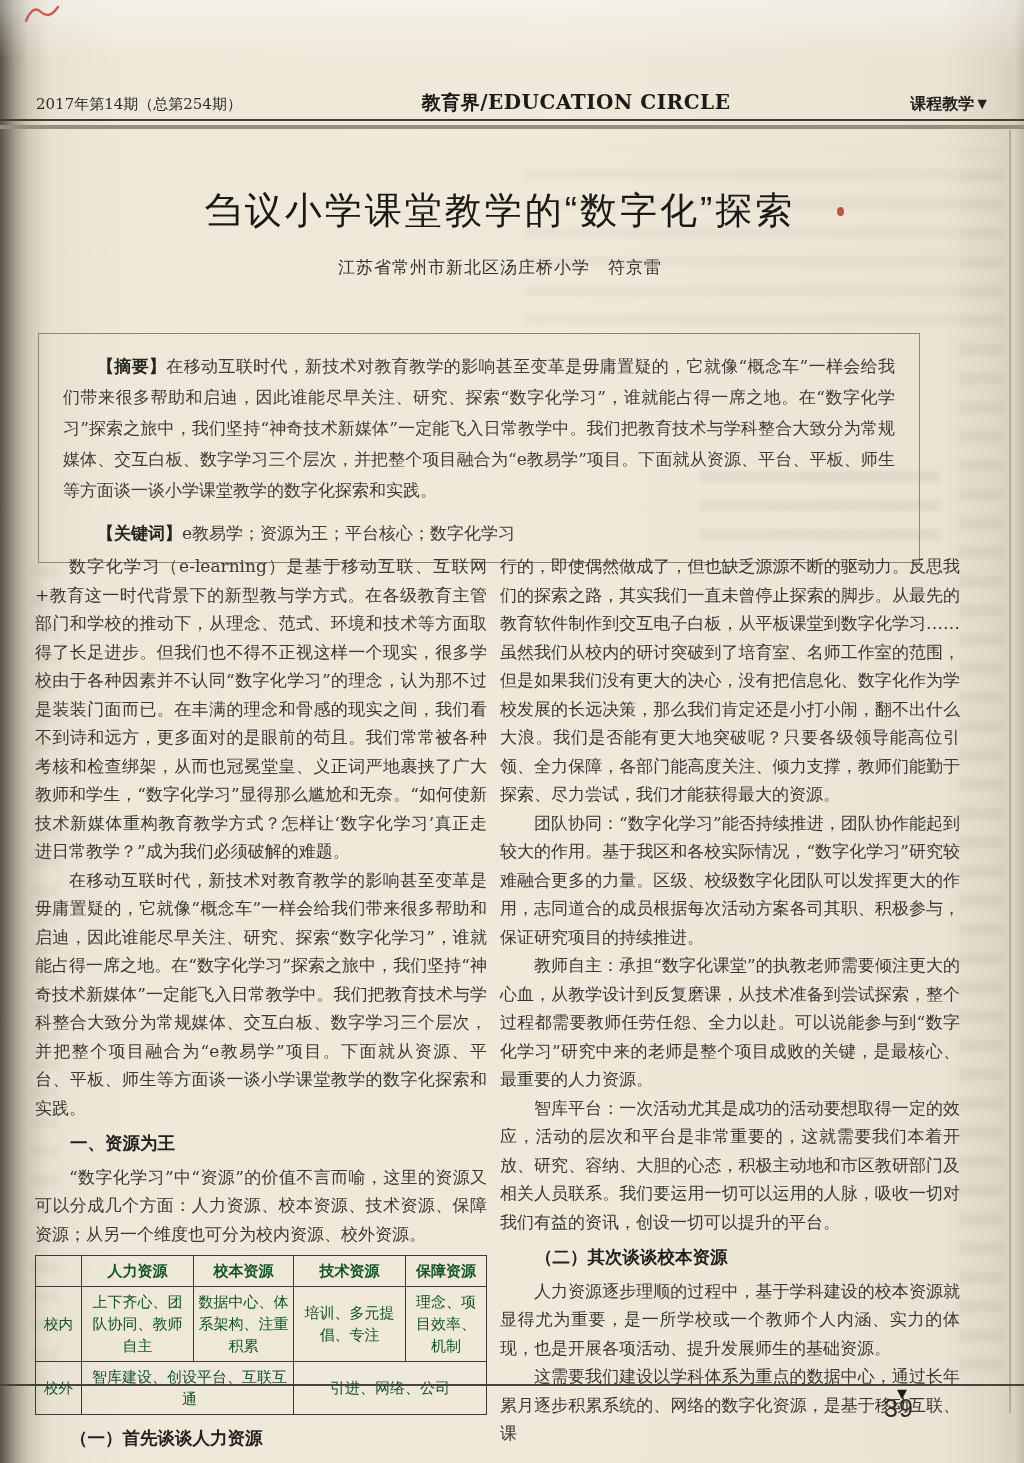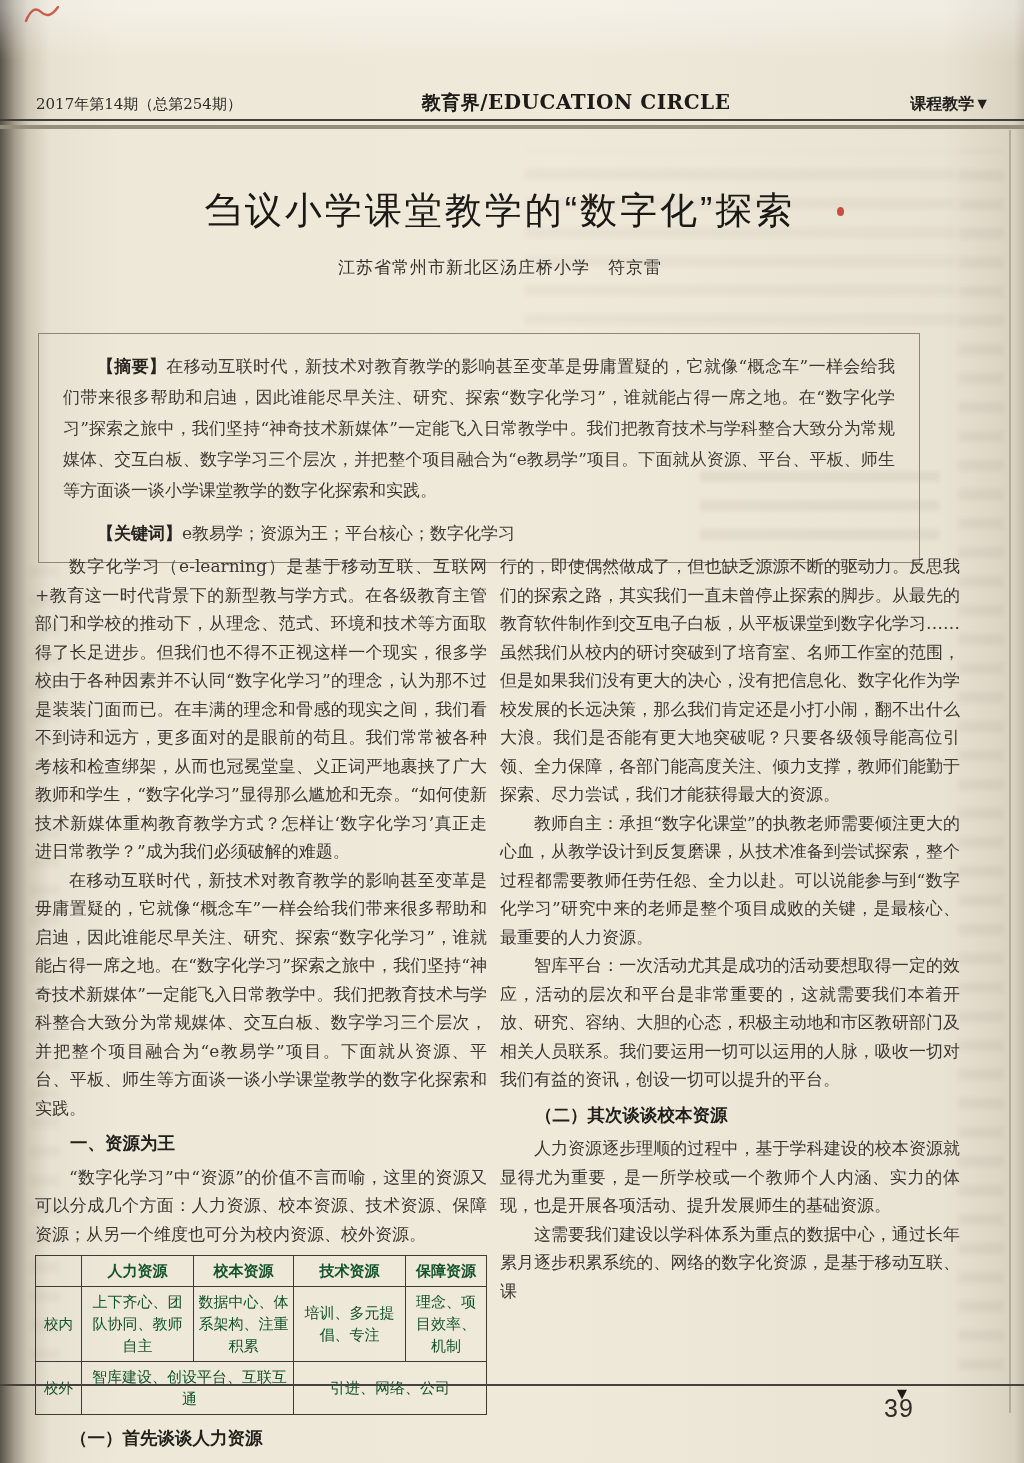--- a/index.html
+++ b/index.html
@@ -126,20 +126,21 @@
       <td colspan="2">引进、网络、公司</td>
     </tr>
   </tbody>
     </table>
   <div class="h">（一）首先谈谈人力资源</div>
   <p>上下齐心：我们想要做成一件事，没有上下齐心是肯定不</p>
 </div>
 
 <div class="col col-r">
   <p class="noindent">行的，即使偶然做成了，但也缺乏源源不断的驱动力。反思我们的探索之路，其实我们一直未曾停止探索的脚步。从最先的教育软件制作到交互电子白板，从平板课堂到数字化学习……虽然我们从校内的研讨突破到了培育室、名师工作室的范围，但是如果我们没有更大的决心，没有把信息化、数字化作为学校发展的长远决策，那么我们肯定还是小打小闹，翻不出什么大浪。我们是否能有更大地突破呢？只要各级领导能高位引领、全力保障，各部门能高度关注、倾力支撑，教师们能勤于探索、尽力尝试，我们才能获得最大的资源。</p>
+  <p>团队协同：“数字化学习”能否持续推进，团队协作能起到较大的作用。基于我区和各校实际情况，“数字化学习”研究较难融合更多的力量。区级、校级数字化团队可以发挥更大的作用，志同道合的成员根据每次活动方案各司其职、积极参与，保证研究项目的持续推进。</p>
   <p>教师自主：承担“数字化课堂”的执教老师需要倾注更大的心血，从教学设计到反复磨课，从技术准备到尝试探索，整个过程都需要教师任劳任怨、全力以赴。可以说能参与到“数字化学习”研究中来的老师是整个项目成败的关键，是最核心、最重要的人力资源。</p>
   <p>智库平台：一次活动尤其是成功的活动要想取得一定的效应，活动的层次和平台是非常重要的，这就需要我们本着开放、研究、容纳、大胆的心态，积极主动地和市区教研部门及相关人员联系。我们要运用一切可以运用的人脉，吸收一切对我们有益的资讯，创设一切可以提升的平台。</p>
   <div class="h">（二）其次谈谈校本资源</div>
   <p>人力资源逐步理顺的过程中，基于学科建设的校本资源就显得尤为重要，是一所学校或一个教师个人内涵、实力的体现，也是开展各项活动、提升发展师生的基础资源。</p>
   <p>这需要我们建设以学科体系为重点的数据中心，通过长年累月逐步积累系统的、网络的数字化资源，是基于移动互联、课</p>
 </div>
 
 <div class="rule-btm"></div>
 <div class="foot-tri">▼</div>
 <div class="page-num">39</div>

